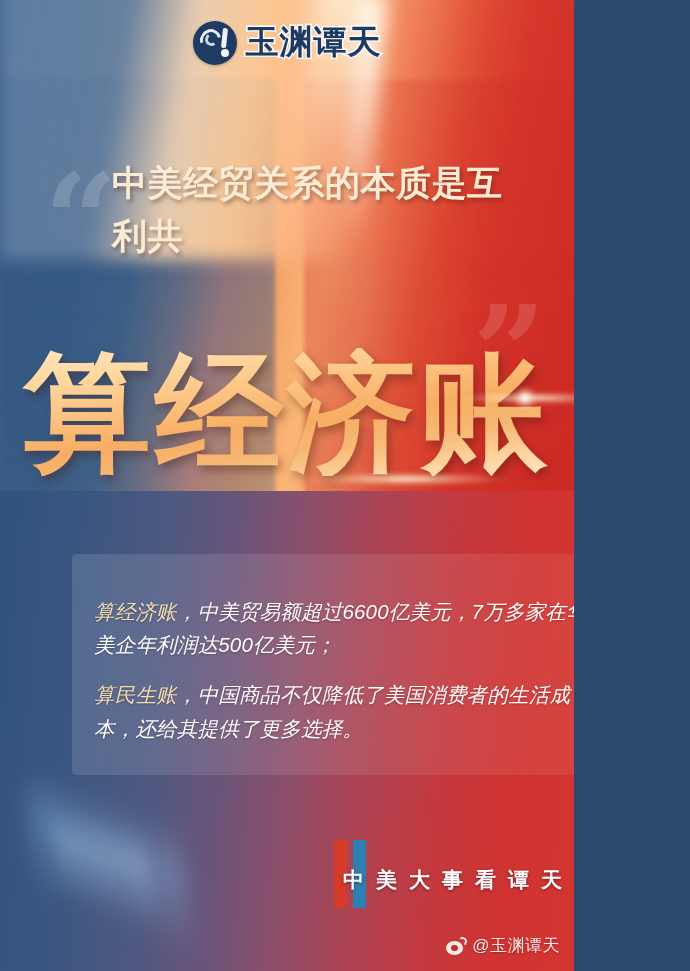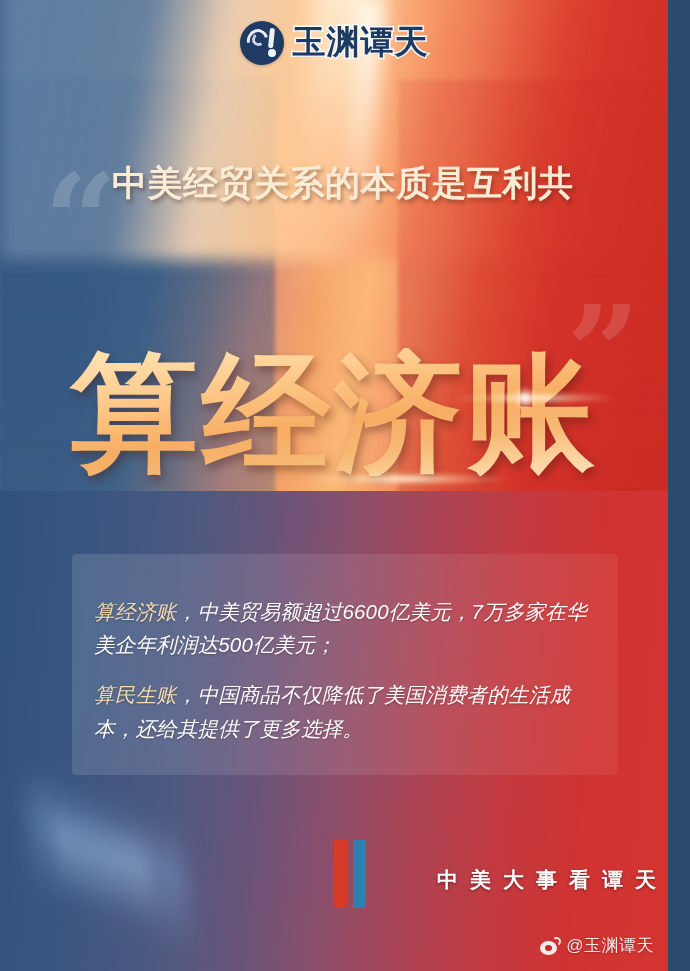--- a/index.html
+++ b/index.html
@@ -3,21 +3,21 @@
 <meta charset="utf-8">
 <style>
   * { margin:0; padding:0; box-sizing:border-box; }
   html,body { width:690px; height:971px; }
   body {
     font-family:"Liberation Sans","DejaVu Sans",sans-serif;
     background:#2c4a6e; overflow:hidden;
   }
 
   #poster {
-    position:relative; width:668px; height:971px; overflow:hidden;
+    position:relative; width:574px; height:971px; overflow:hidden;
     background:#ef4444;
   }
 
   
   .bg-base {
     position:absolute; inset:0;
     background:linear-gradient(100deg,
       #3c5f88 0%, #3e6189 16%, #4a6a8c 24%,
       #8f7f83 31%, #e0927a 37%,
       #f5a368 44%, #fbb777 50%, #f59a6a 56%,

